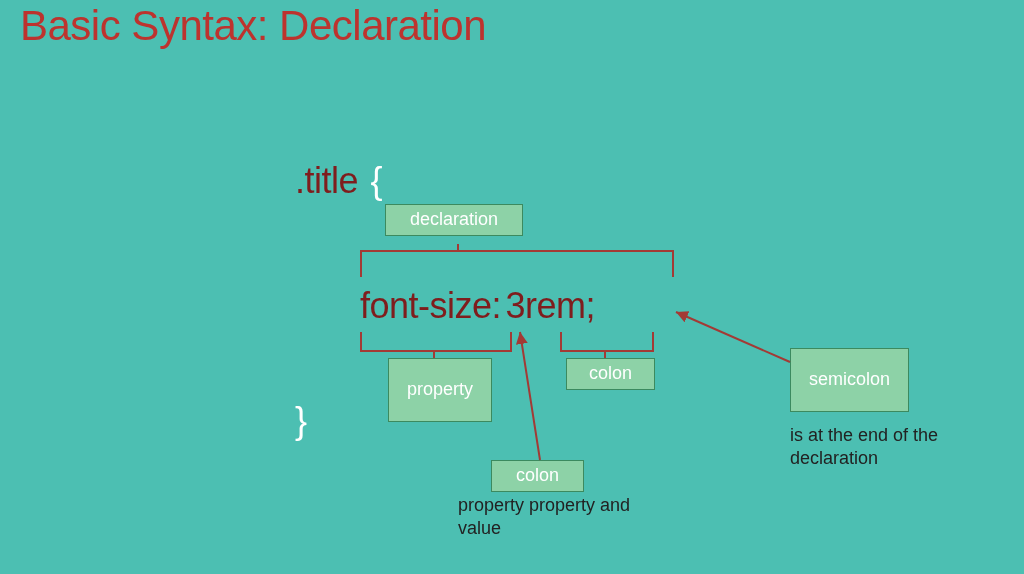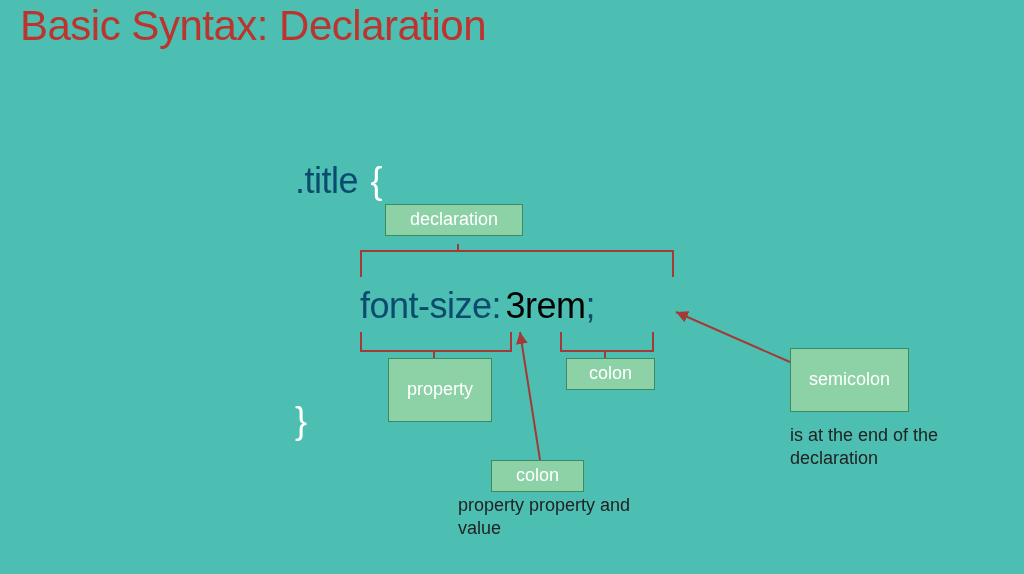--- a/index.html
+++ b/index.html
@@ -18,25 +18,25 @@
     top: 2px;
     font-size: 42px;
     font-weight: 400;
     color: #bd332e;
     letter-spacing: -0.5px;
   }
   .abs { position: absolute; }
   .code-text {
     font-size: 36px;
     font-weight: 400;
-    color: #0c4a6e;
+    color: #7f1d1d;
     letter-spacing: -0.5px;
   }
   .white { color: #fff; }
-  .orange { color: #000000; }
+  .orange { color: #7f1d1d; }
   .label-box {
     background: #8dd2a7;
     border: 1px solid #3c8a5f;
     color: #fff;
     font-size: 18px;
     padding: 20px 18px;
     line-height: 1.2;
     display: inline-block;
   }
   .annot {

